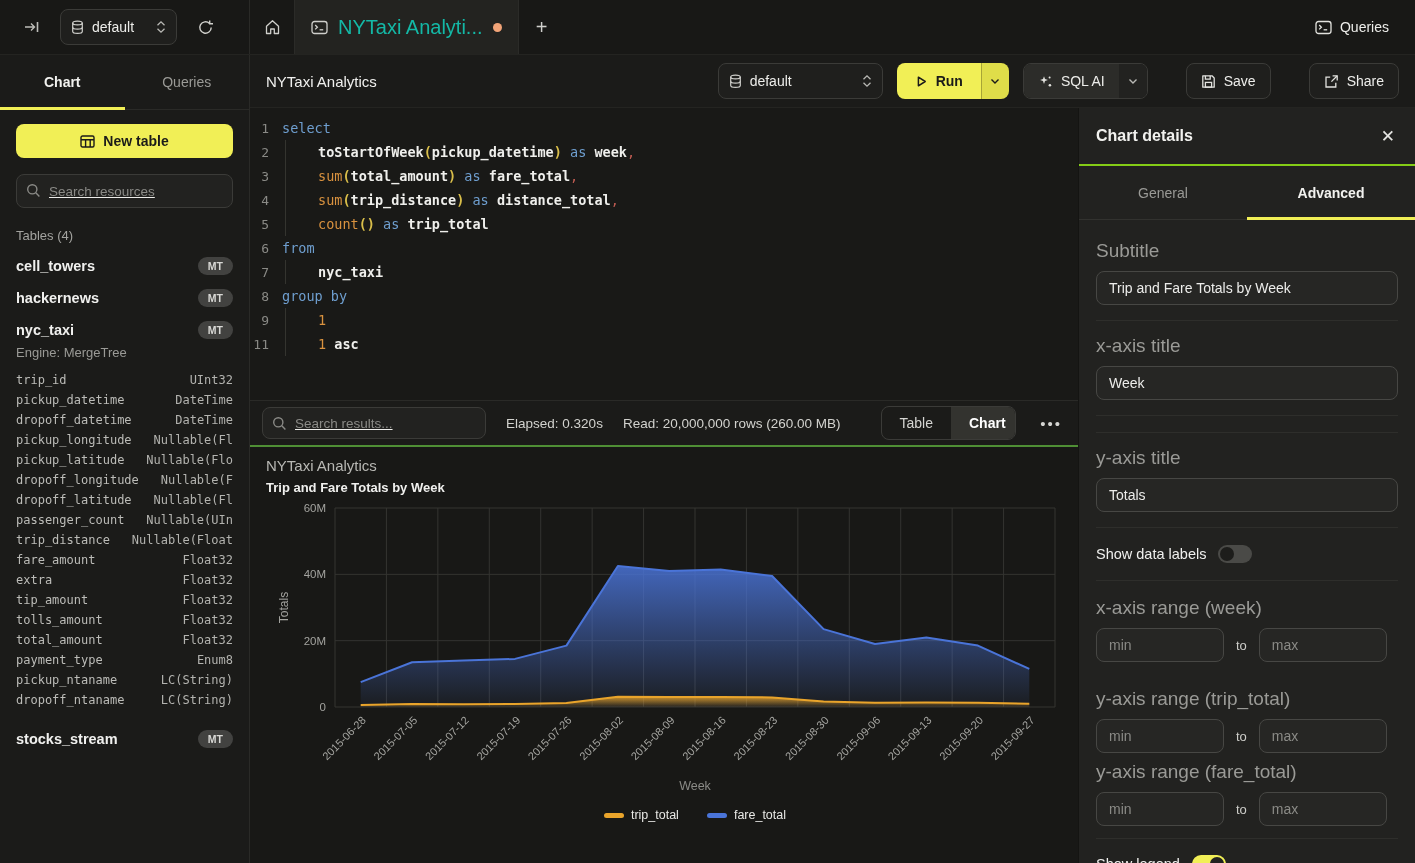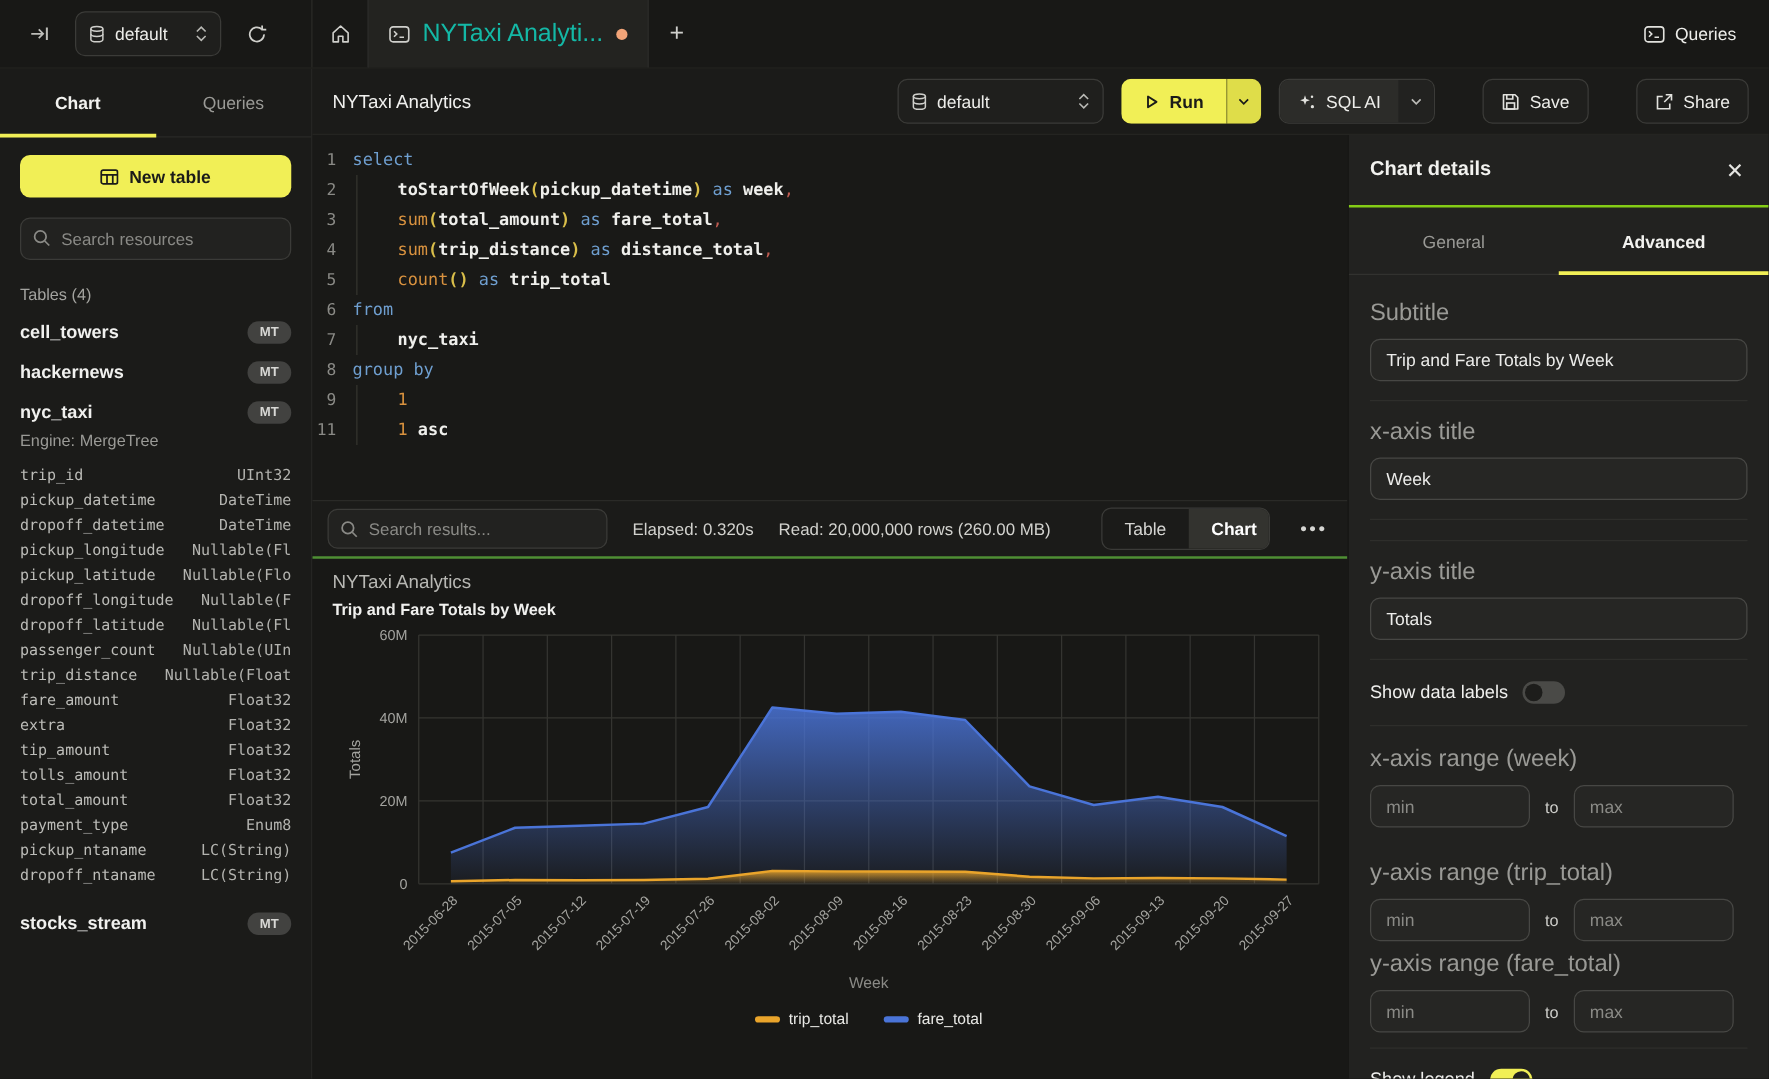--- a/index.html
+++ b/index.html
@@ -32,21 +32,21 @@
   .sb-tab { width:50%; display:flex; align-items:center; justify-content:center; font-size:14px;
     color:#9a9a96; cursor:pointer; position:relative; }
   .sb-tab.active { color:#f2f2ef; font-weight:bold; }
   .sb-tab.active::after { content:""; position:absolute; left:0; right:0; bottom:-1px; height:3px; background:#f1ef56; }
   .sb-body { flex:1; padding:14px 16px 0 16px; overflow:hidden; }
   .new-table-btn { width:100%; height:34px; background:#f1ef56; color:#1b1b19; border:none; border-radius:8px;
     font-size:14px; font-weight:bold; display:flex; align-items:center; justify-content:center; gap:8px; cursor:pointer;
     font-family:"Liberation Sans",sans-serif; }
   .search-wrap { position:relative; margin-top:16px; }
   .search-wrap input { width:100%; height:34px; background:#222220; border:1px solid #3b3b38; border-radius:8px;
-    color:#ededea; font-size:13.5px; padding:0 10px 0 32px; outline:none; font-family:"Liberation Sans",sans-serif; }
+    color:#ededea; font-size:13.5px; padding:0 10px 0 32px; outline:none; font-family:"Liberation Sans",sans-serif;text-decoration:underline; }
   .search-wrap input::placeholder { color:#8a8a86; }
   .search-ico { position:absolute; left:10px; top:9px; }
   .sec-title { margin-top:20px; font-size:13px; color:#a3a39f; }
   .tbl-item { display:flex; align-items:center; justify-content:space-between; margin-top:14px; cursor:pointer; }
   .tbl-name { font-size:14.5px; font-weight:bold; color:#f0f0ee; }
   .badge { font-size:10.5px; font-weight:bold; color:#d8d8d5; background:#424240; border-radius:10px; padding:3px 10px; }
   .engine-line { margin-top:6px; font-size:13px; color:#9a9a96; }
   .cols { margin-top:10px; }
   .col-row { display:flex; justify-content:space-between; align-items:center; height:20px;
     font-family:"DejaVu Sans Mono", monospace; font-size:12px; color:#bcbcb8; }

